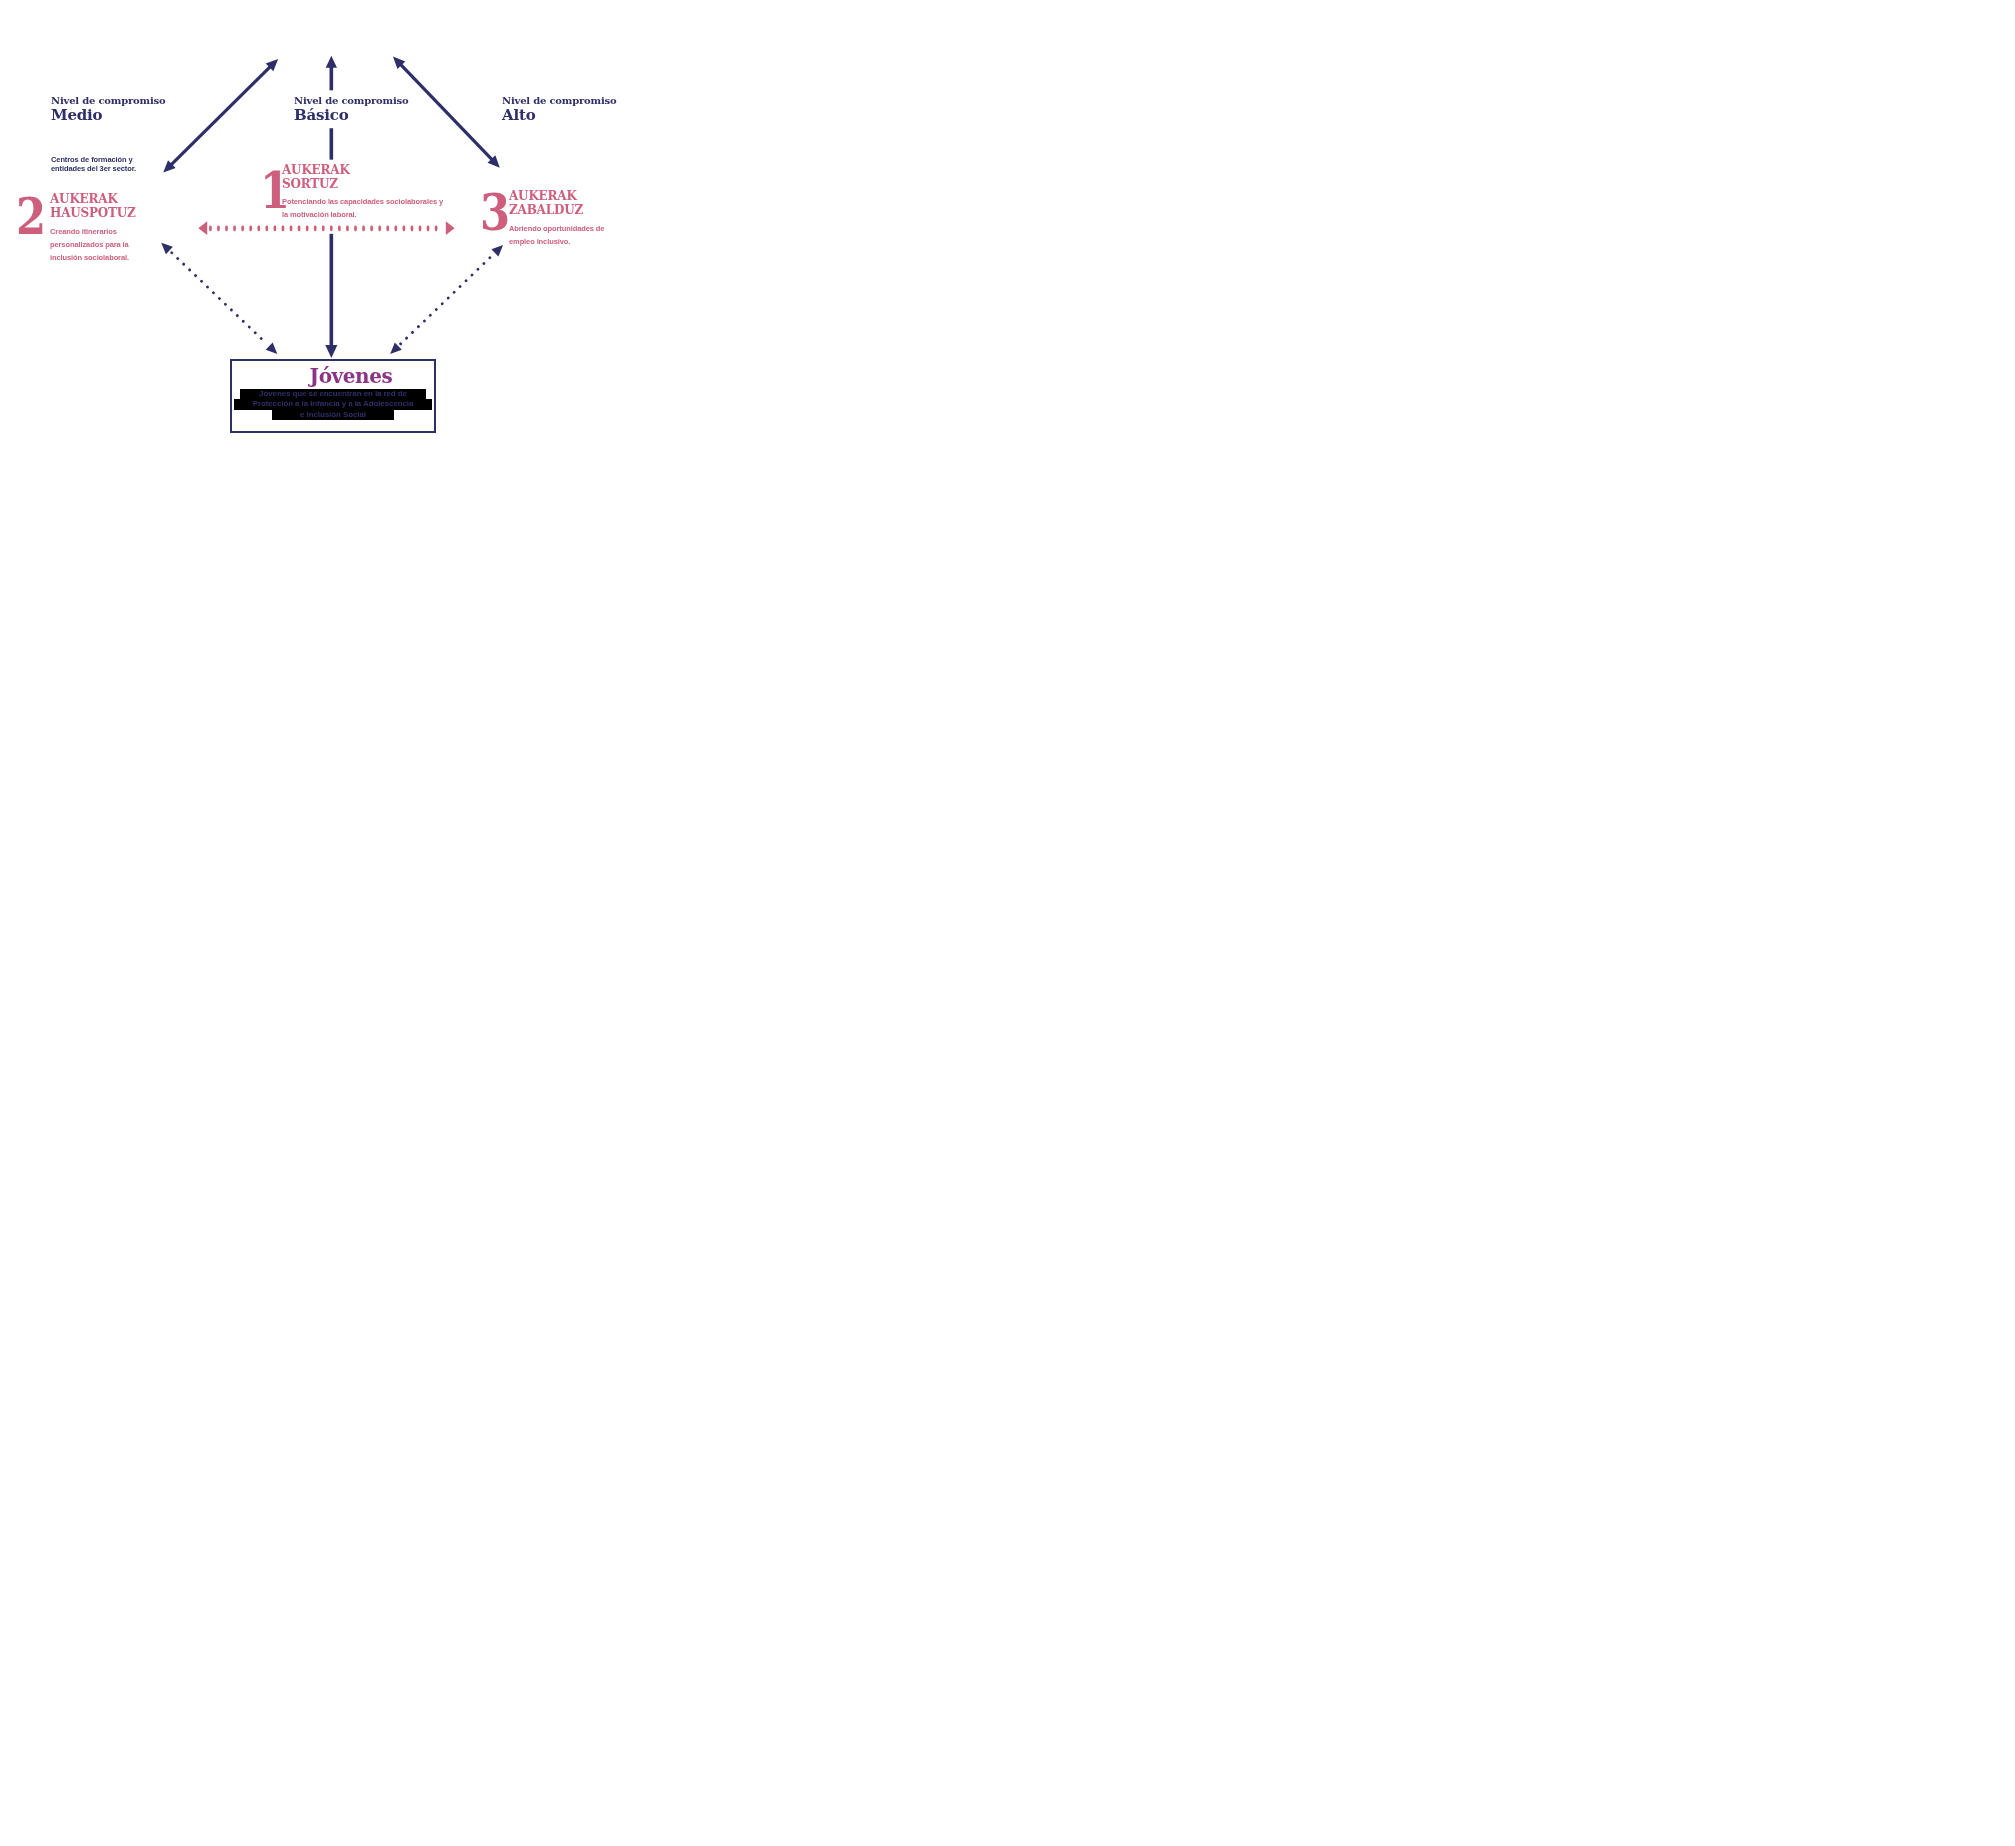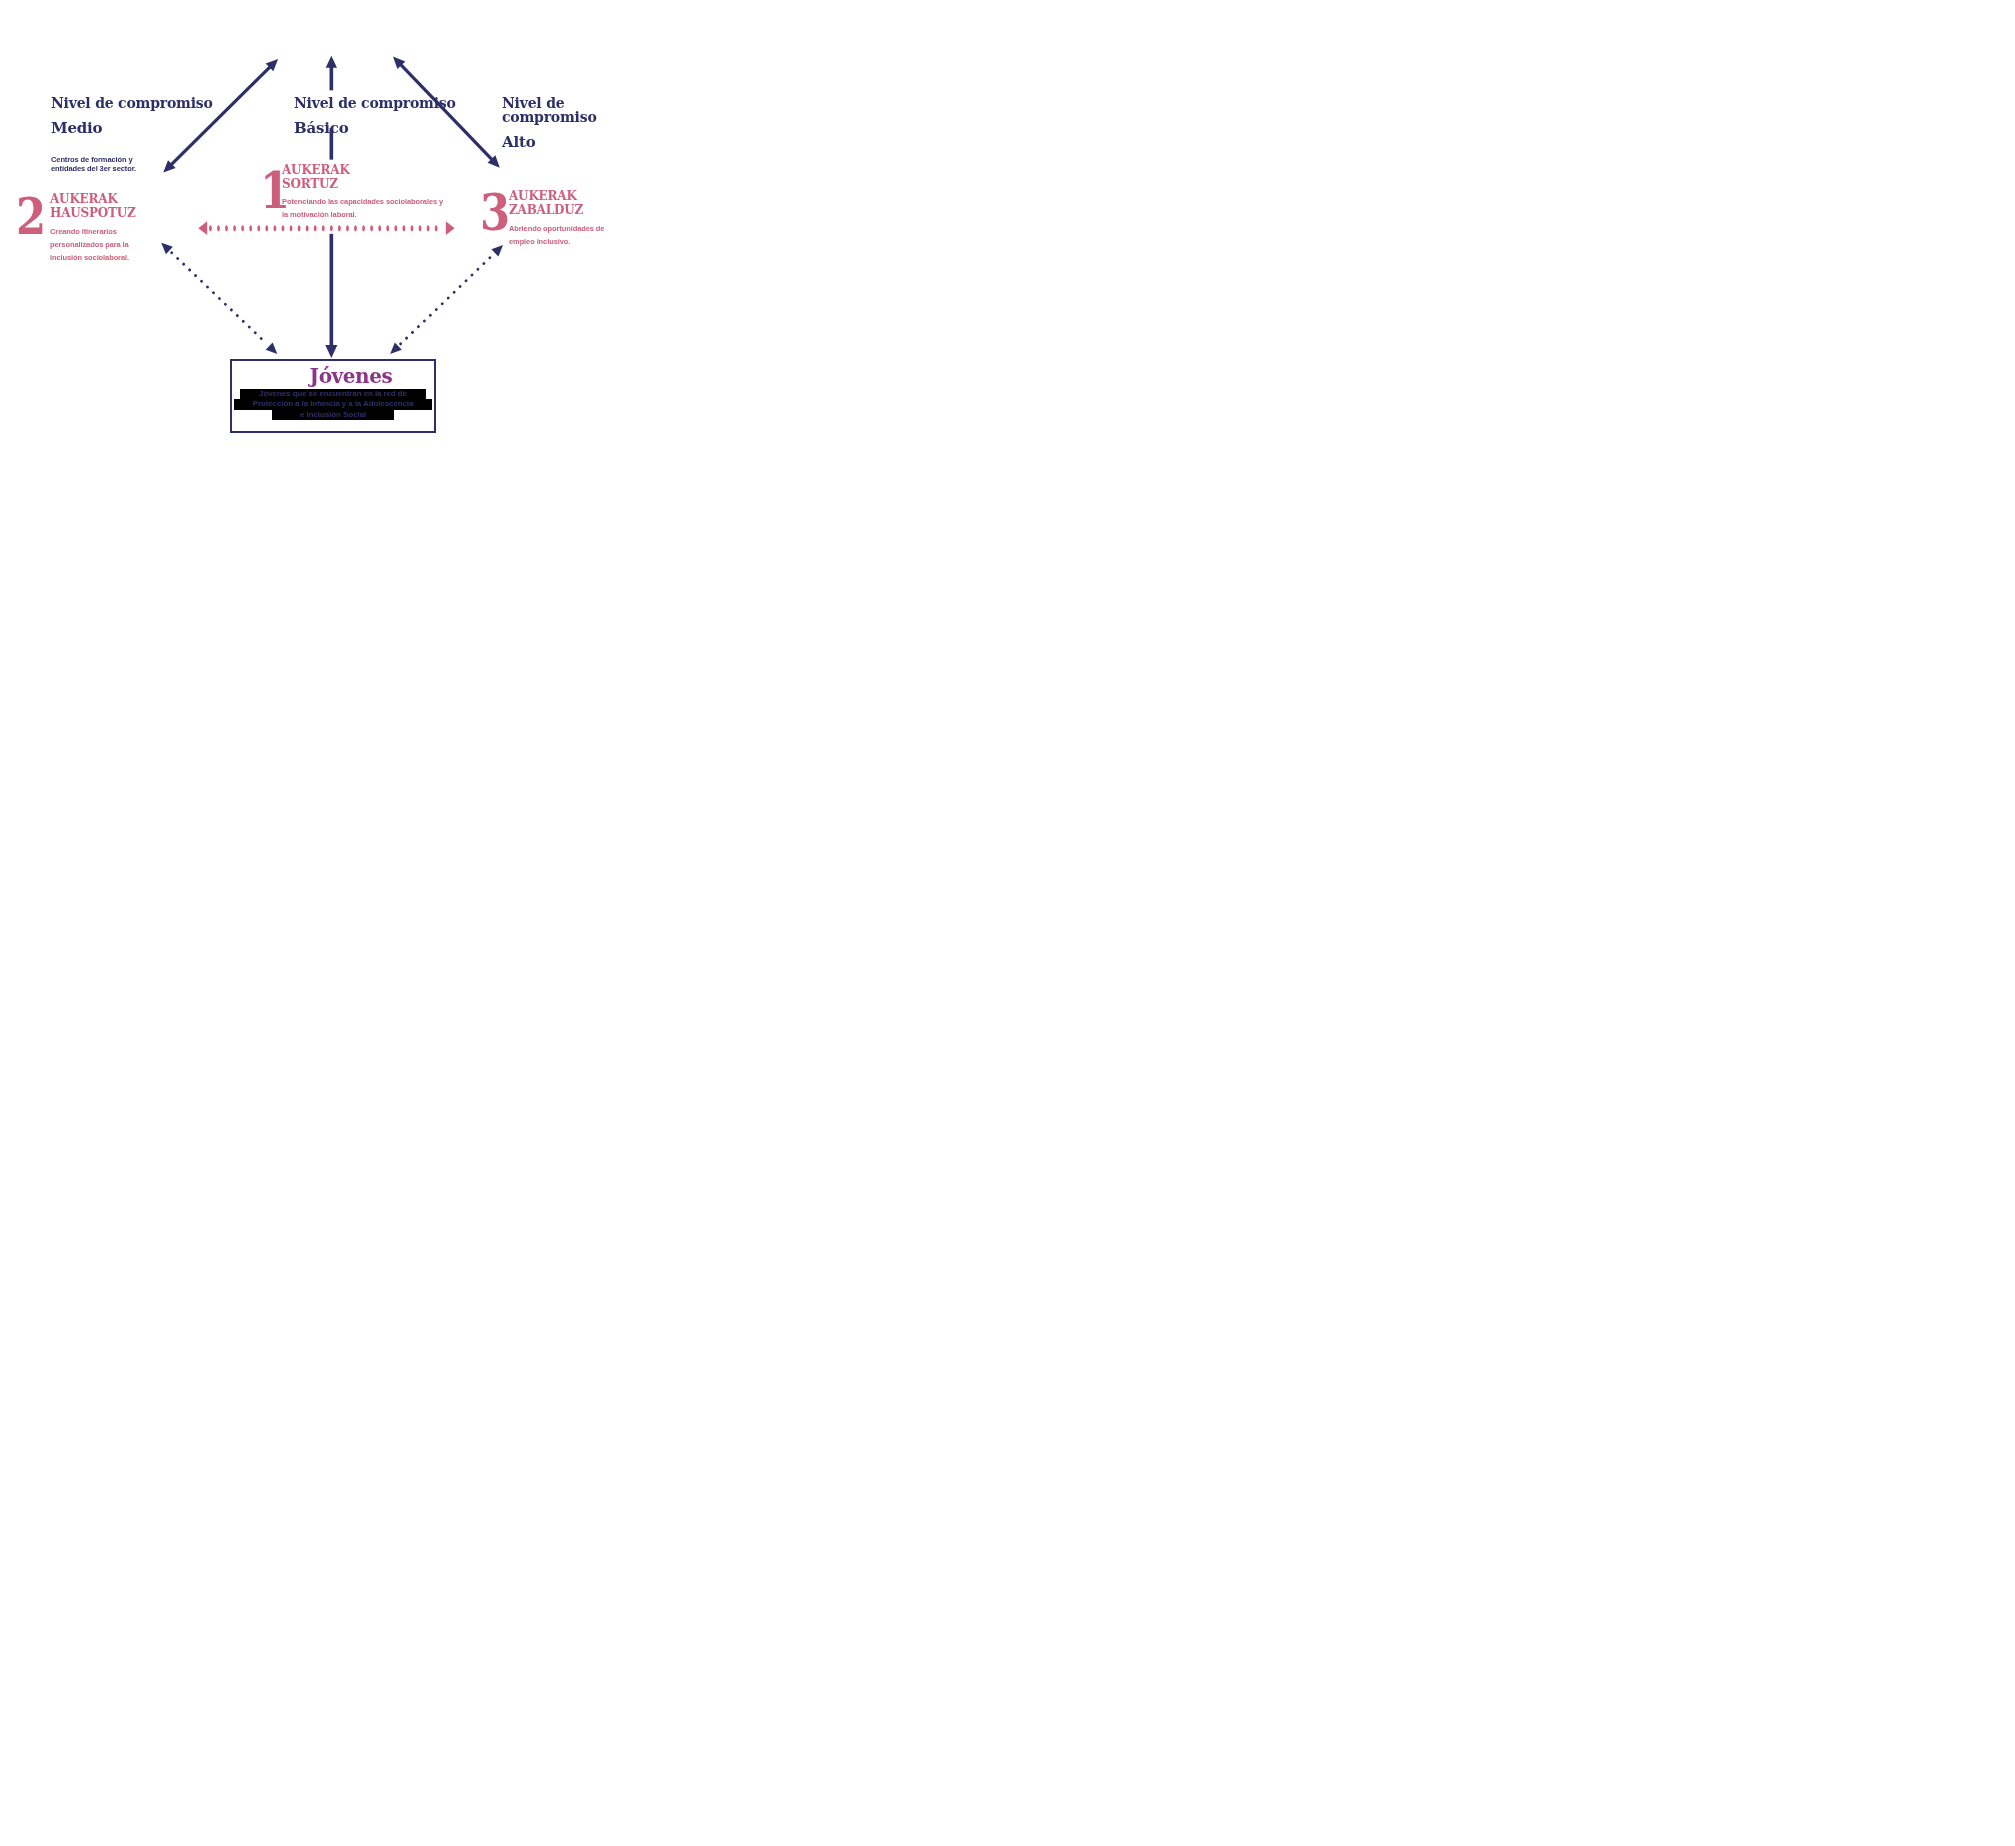--- a/index.html
+++ b/index.html
@@ -5,22 +5,22 @@
   html,body{margin:0;padding:0;background:#ffffff;}
   .canvas{position:relative;width:630px;height:462px;background:#ffffff;overflow:hidden;}
   .serif{font-family:"DejaVu Serif","Liberation Serif",serif;font-weight:bold;}
   .sans{font-family:"Liberation Sans","DejaVu Sans",sans-serif;font-weight:bold;}
   .abs{position:absolute;}
   #arrows{position:absolute;left:0;top:0;z-index:1;pointer-events:none;}
   .txt{z-index:2;}
   .title{left:0;right:0;top:17.7px;text-align:center;font-size:23.4px;letter-spacing:-0.4px;
          color:var(--purple);margin:0;}
   .level{top:96px;color:var(--navy);line-height:1;}
-  .level-l1{font-size:14px;letter-spacing:-0.2px;}
-  .level-l2{font-size:15px;margin-top:11px;letter-spacing:-0.2px;}
+  .level-l1{font-size:10px;letter-spacing:-0.2px;}
+  .level-l2{font-size:15px;margin-top:2px;letter-spacing:-0.2px;}
   .note{left:51px;top:156px;font-size:7.5px;line-height:8.5px;color:var(--navy);letter-spacing:-0.1px;}
   .num{color:var(--pink);font-size:51px;line-height:38px;transform:scaleX(.85);transform-origin:left top;}
   .prog-name{color:var(--pink);font-size:12px;line-height:13.7px;letter-spacing:-0.2px;}
   .prog-desc{color:var(--pink);font-size:7.5px;line-height:13px;letter-spacing:-0.1px;}
   .jovenes-box{left:230px;top:359px;width:206px;height:74px;border:2.8px solid var(--navy);
                background:#fff;box-sizing:border-box;text-align:center;}
   .jovenes-title{font-size:20px;line-height:22px;letter-spacing:-0.4px;color:var(--purple);margin:4.4px 0 1.6px 0;padding-left:36px;}
   .red-line{display:block;width:max-content;margin:0 auto;background:var(--hl);
             color:var(--navy);font-size:8px;line-height:10.5px;padding:0 19px;letter-spacing:-0.1px;}
   .red-line.wide{padding:0 28px;}

